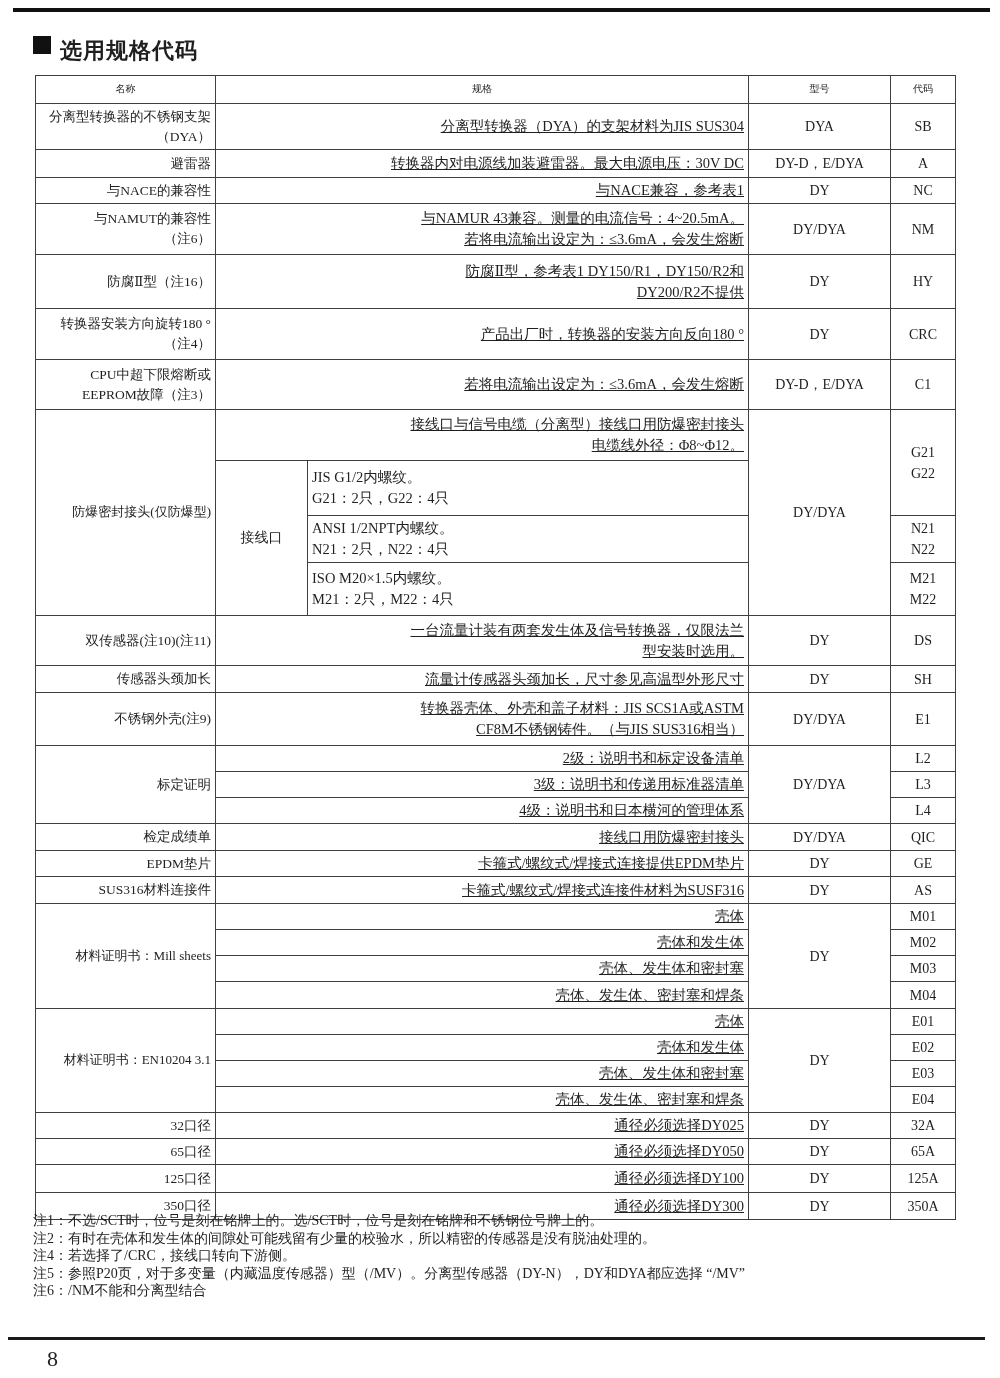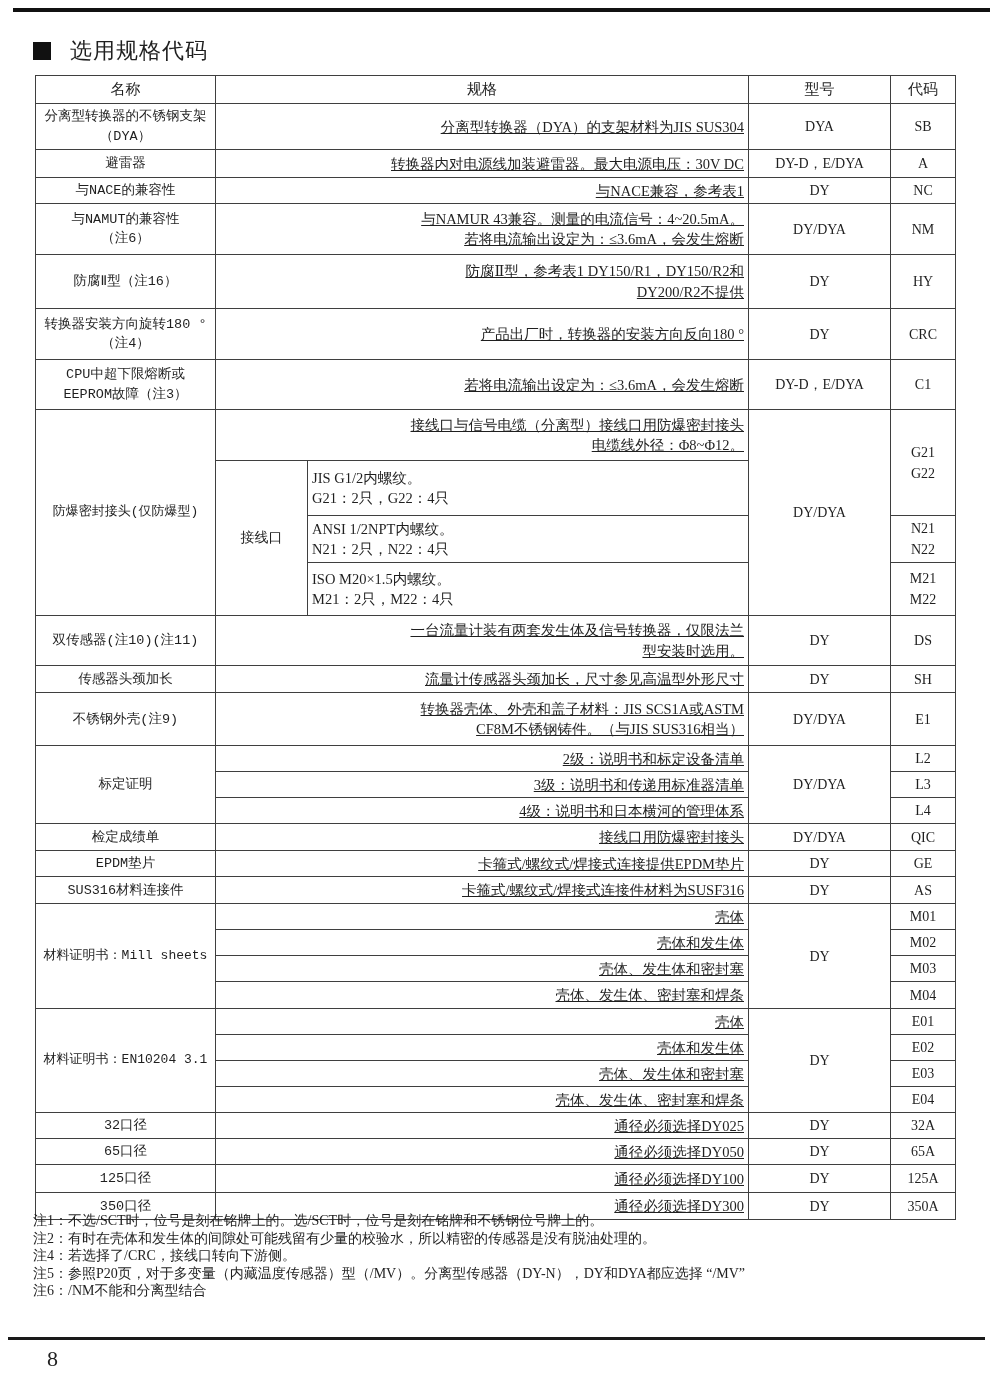--- a/index.html
+++ b/index.html
@@ -10,42 +10,42 @@
     font-family:"Liberation Serif","DejaVu Serif",serif;
     color:#1f1f1f;
     overflow:hidden;
   }
   .top-rule{
     position:absolute;left:13px;top:8px;
     width:977px;height:4px;background:#111;
   }
   .title-row{
     position:absolute;left:33px;top:36px;
-    display:flex;align-items:center;gap:19px;
-    font-size:22px;font-weight:normal;letter-spacing:1px;
+    display:flex;align-items:flex-start;gap:9px;
+    font-size:22px;font-weight:bold;letter-spacing:1px;
   }
   .title-square{width:18px;height:18px;background:#111;display:inline-block;}
   table.spec{
     position:absolute;left:35px;top:75px;
     border-collapse:collapse;table-layout:fixed;
     width:920px;
     font-size:14.5px;line-height:1.42;
   }
   table.spec th, table.spec td{
     border:1px solid #3f3f3f;
     vertical-align:middle;
     padding:2px 4px;
     white-space:pre-line;
     overflow:hidden;
   }
   table.spec th{
-    font-weight:normal;text-align:center;font-size:15px;padding:3px 2px;
+    font-weight:normal;text-align:center;font-size:10px;padding:3px 2px;
   }
   td.name{
-    text-align:center;padding-left:12px;padding-right:4px;font-size:13.5px;line-height:1.45;font-family:Liberation Mono, monospace;
+    text-align:right;padding-left:12px;padding-right:4px;font-size:13.5px;line-height:1.45;
   }
   td.name.tight{font-size:13px;white-space:nowrap;}
   td.spec-cell{text-align:right;padding-left:26px;text-decoration:underline;}
   td.subspec{text-align:left;padding-left:12px;}
   td.sublabel{text-align:center;font-size:14px;}
   td.model,td.code{text-align:center;font-size:14px;line-height:1.5;}
   td.vbottom{vertical-align:bottom;padding-bottom:10px;}
   .notes{
     position:absolute;left:33px;top:1212px;width:940px;
     font-size:14px;line-height:17.6px;

